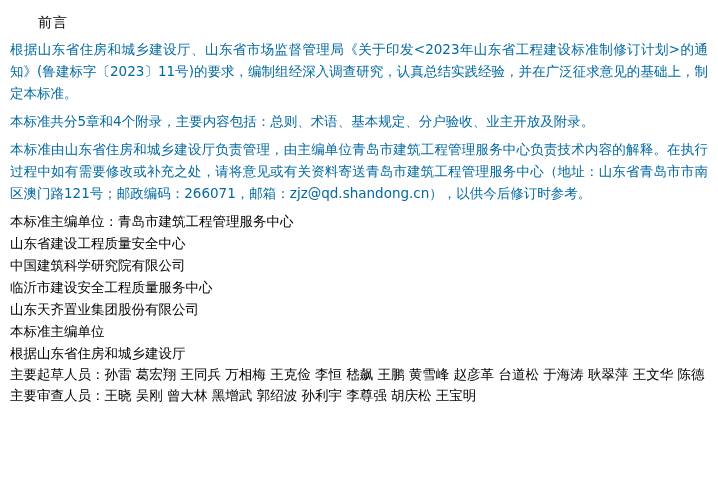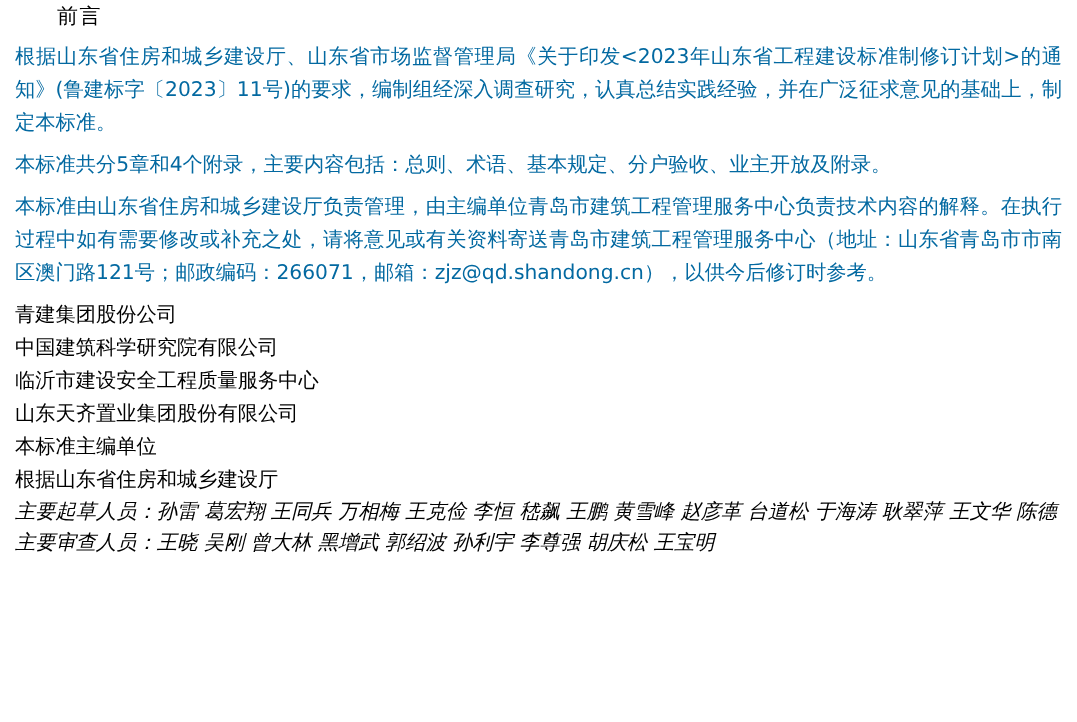--- a/index.html
+++ b/index.html
@@ -12,21 +12,21 @@
     height: 481px;
     font-family: "DejaVu Sans", "Liberation Sans", sans-serif;
     color: #000000;
     overflow: hidden;
   }
   .page {
     position: relative;
     width: 718px;
     height: 481px;
     box-sizing: border-box;
-    padding: 1px 10px 0 10px;
+    padding: 12px 10px 0 10px;
   }
   .doc-title {
     font-size: 14px;
     line-height: 20px;
     color: #000;
     margin: 0 0 6px 28px;
     letter-spacing: 1px;
   }
   .para {
     font-size: 13.5px;
@@ -39,36 +39,39 @@
   .line {
     font-size: 13.5px;
     line-height: 22px;
     margin: 0;
     color: #000;
     white-space: pre-wrap;
   }
   .block {
     margin: 0 0 0 0;
   }
-  .tight { line-height: 21px; font-style: italic; }
+  .tight { line-height: 21px; }
 </style>
 </head>
 <body>
 
 <div class="page">
 
   <div class="doc-title">前言</div>
 
   <div class="para">根据山东省住房和城乡建设厅、山东省市场监督管理局《关于印发&lt;2023年山东省工程建设标准制修订计划&gt;的通知》(鲁建标字〔2023〕11号)的要求，编制组经深入调查研究，认真总结实践经验，并在广泛征求意见的基础上，制定本标准。</div>
   <div class="para">本标准共分5章和4个附录，主要内容包括：总则、术语、基本规定、分户验收、业主开放及附录。</div>
   <div class="para">本标准由山东省住房和城乡建设厅负责管理，由主编单位青岛市建筑工程管理服务中心负责技术内容的解释。在执行过程中如有需要修改或补充之处，请将意见或有关资料寄送青岛市建筑工程管理服务中心（地址：山东省青岛市市南区澳门路121号；邮政编码：266071，邮箱：zjz@qd.shandong.cn），以供今后修订时参考。</div>
 
+  <div class="block">
+    <div class="line"><span>本标准主编单位：</span><span>青岛市建筑工程管理服务中心</span></div>
+    <div class="line">山东省建设工程质量安全中心</div>
+  </div>
 
   <div class="block">
-    <div class="line">青建集团股份公司</div>
     <div class="line">中国建筑科学研究院有限公司</div>
     <div class="line">临沂市建设安全工程质量服务中心</div>
     <div class="line">山东天齐置业集团股份有限公司</div>
     <div class="line">本标准主编单位</div>
     <div class="line">根据山东省住房和城乡建设厅</div>
   </div>
 
   <div class="block">
     <div class="line tight"><span>主要起草人员：</span><span>孙雷 葛宏翔 王同兵 万相梅 王克俭 李恒 嵇飙 王鹏 黄雪峰 赵彦革 台道松 于海涛 耿翠萍 王文华 陈德</span></div>
   </div>

